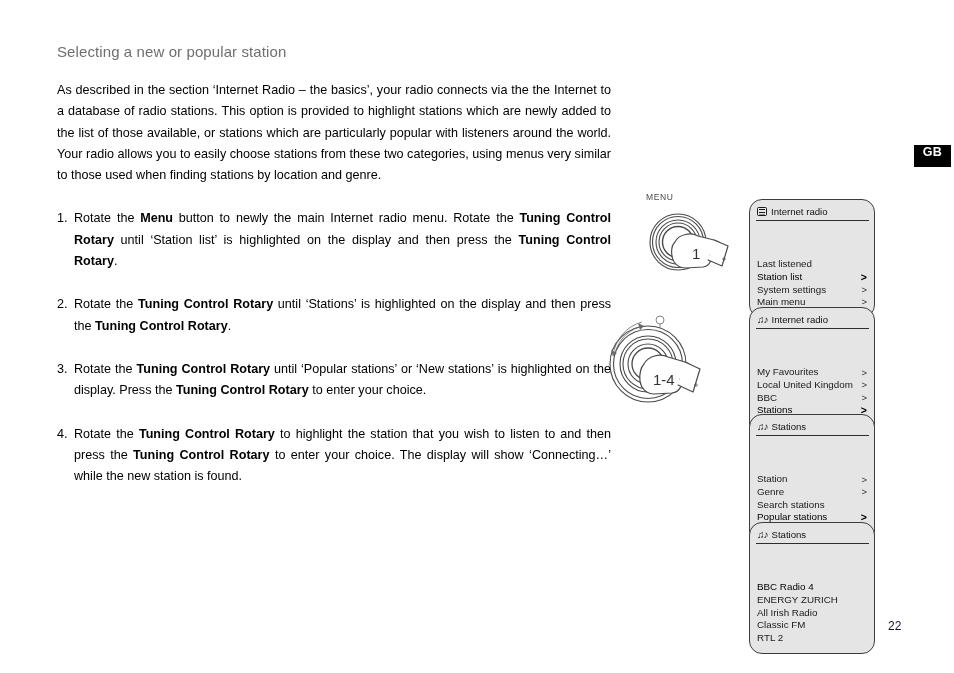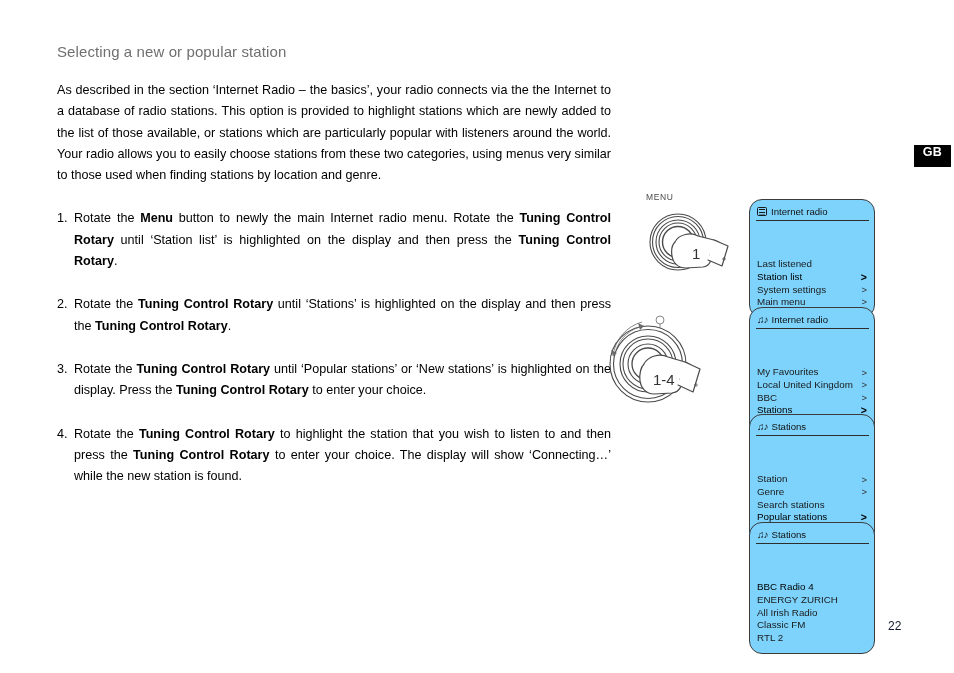--- a/index.html
+++ b/index.html
@@ -96,21 +96,21 @@
     font-size: 8.5px;
     color: #4a4a4a;
     letter-spacing: 0.6px;
     font-family: "Liberation Sans", sans-serif;
   }
 
   
   .lcd {
     position: absolute;
     width: 126px;
-    background: #7dd3fc;
+    background: #e5e5e5;
     border: 1.2px solid #3c3c3c;
     border-radius: 13px;
     box-sizing: border-box;
     padding: 4px 0 0 0;
   }
   .lcd-header {
     display: flex;
     align-items: center;
     gap: 4px;
     padding: 0 6px 2px 7px;

